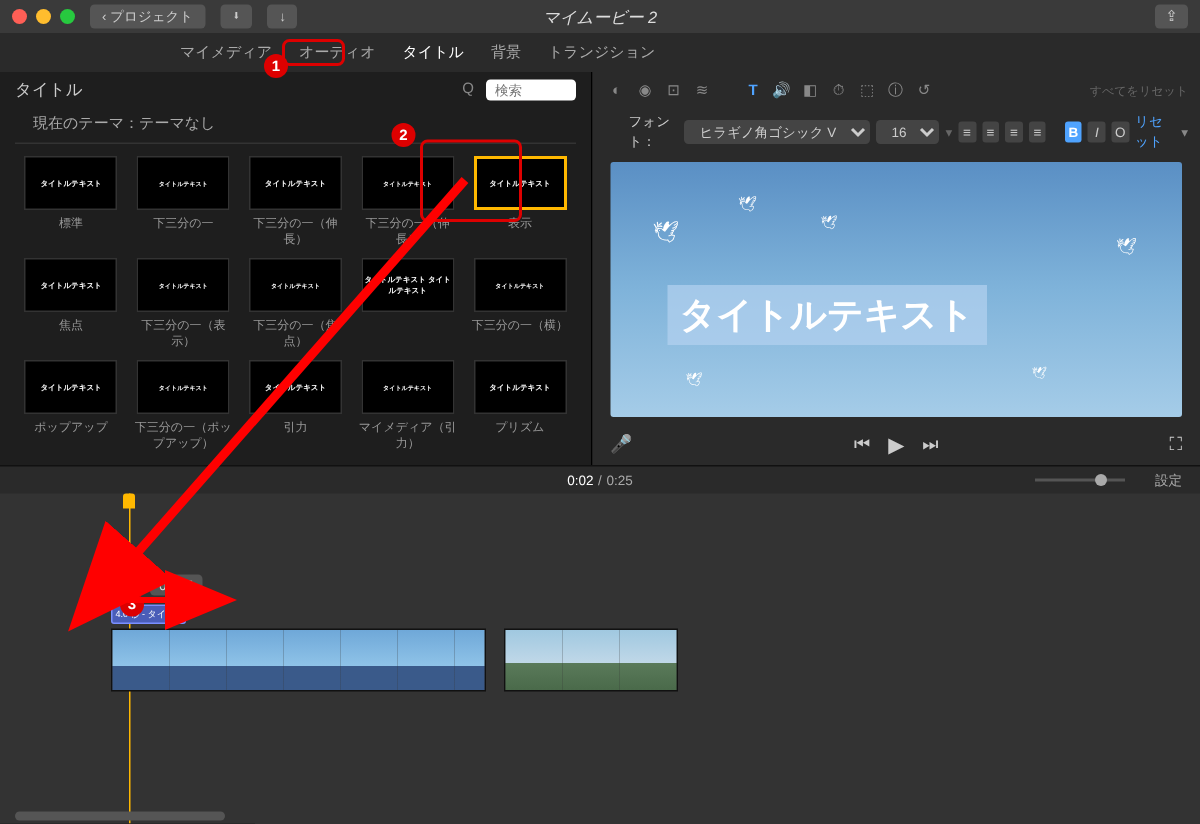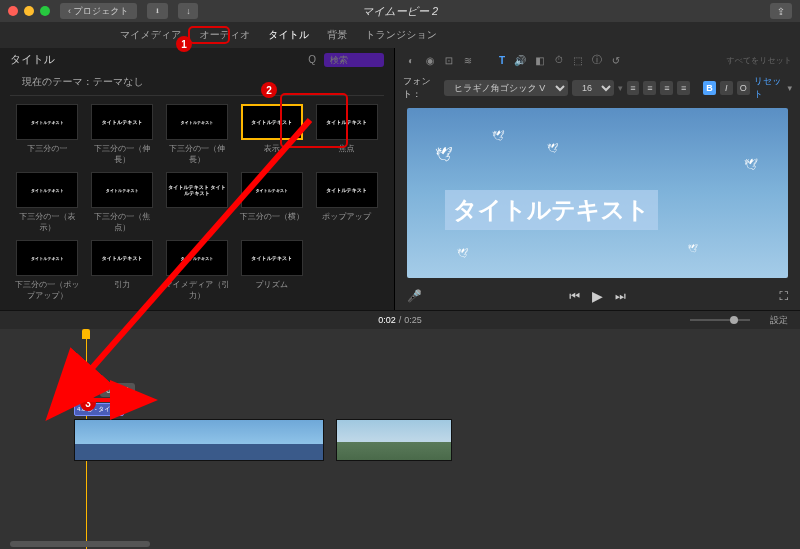--- a/index.html
+++ b/index.html
@@ -19,35 +19,35 @@
 .tabs span { cursor: pointer; }
 .tabs .active { color: #fff; }
 
 
 .main { display: flex; height: 262px; }
 
 
 .browser { width: 395px; background: #1e1e1e; display: flex; flex-direction: column; border-right: 1px solid #000; }
 .browser-head { display: flex; align-items: center; padding: 4px 10px; gap: 8px; }
 .browser-head .label { flex: 1; font-size: 11px; }
-.search { background: #4c1d95; border: none; border-radius: 3px; padding: 2px 6px; color: #888; font-size: 9px; width: 60px; }
+.search { background: #ffffff; border: none; border-radius: 3px; padding: 2px 6px; color: #888; font-size: 9px; width: 60px; }
 .theme-row { padding: 4px 12px 6px; color: #aaa; font-size: 10px; border-bottom: 1px solid #333; margin: 0 10px; }
 .grid { display: grid; grid-template-columns: repeat(5, 1fr); gap: 6px 4px; padding: 8px 12px; overflow-y: auto; flex: 1; }
 .cell { display: flex; flex-direction: column; align-items: center; gap: 3px; }
 .thumb { width: 62px; height: 36px; background: #000; border: 1px solid #333; display: flex; align-items: center; justify-content: center; color: #fff; font-size: 5px; font-weight: bold; text-align: center; }
 .thumb.sel { border: 2px solid #ffb800; }
 .thumb .tiny { font-size: 4px; }
 .cap { font-size: 8px; color: #999; text-align: center; }
 
 
 .preview { flex: 1; background: #2a2a2a; display: flex; flex-direction: column; }
 .tool-row { display: flex; gap: 3px; padding: 4px 8px; align-items: center; }
 .tool-ic { width: 16px; height: 16px; display: flex; align-items: center; justify-content: center; color: #888; font-size: 10px; }
 .tool-ic.active { color: #4fa3ff; }
-.font-row { display: flex; gap: 4px; padding: 3px 8px; align-items: center; font-size: 9px; }
+.font-row { display: flex; gap: 4px; padding: 3px 8px; align-items: center; font-size: 9px; margin-left: 16px; }
 .font-sel { background: #444; border: none; color: #ccc; padding: 2px 6px; border-radius: 3px; font-size: 9px; }
 .fmt-btn { width: 16px; height: 14px; background: #444; display: flex; align-items: center; justify-content: center; font-size: 9px; border-radius: 2px; }
 .fmt-btn.bold-active { background: #4fa3ff; color: #fff; font-weight: bold; }
 .reset { color: #4fa3ff; margin-left: auto; font-size: 9px; }
 .viewer { flex: 1; margin: 4px 12px; background: linear-gradient(180deg, #5a8fc4 0%, #7fb3da 50%, #a5cce8 100%); position: relative; border-radius: 2px; }
 .birds { position: absolute; inset: 0; }
 .bird { position: absolute; color: #fff; font-size: 14px; }
 .title-overlay { position: absolute; left: 38px; top: 82px; background: rgba(180, 210, 240, 0.7); padding: 4px 8px; color: #fff; font-size: 24px; font-weight: bold; }
 .controls { display: flex; align-items: center; justify-content: center; gap: 12px; padding: 6px; position: relative; }
 .ctl-ic { color: #ccc; font-size: 12px; }
@@ -106,20 +106,26 @@
   <div class="browser">
     <div class="browser-head">
       <span class="label">タイトル</span>
       <span style="color:#888">Q</span>
       <input class="search" placeholder="検索" style="">
     </div>
     <div class="theme-row">現在のテーマ：テーマなし</div>
     <div class="grid" id="grid">
         <div class="cell">
           <div class="thumb">
+            <span>タイトルテキスト</span>
+          </div>
+          <div class="cap">標準</div>
+        </div>
+        <div class="cell">
+          <div class="thumb">
             <span class="tiny">タイトルテキスト</span>
           </div>
           <div class="cap">下三分の一</div>
         </div>
         <div class="cell">
           <div class="thumb">
             <span>タイトルテキスト</span>
           </div>
           <div class="cap">下三分の一（伸長）</div>
         </div>

